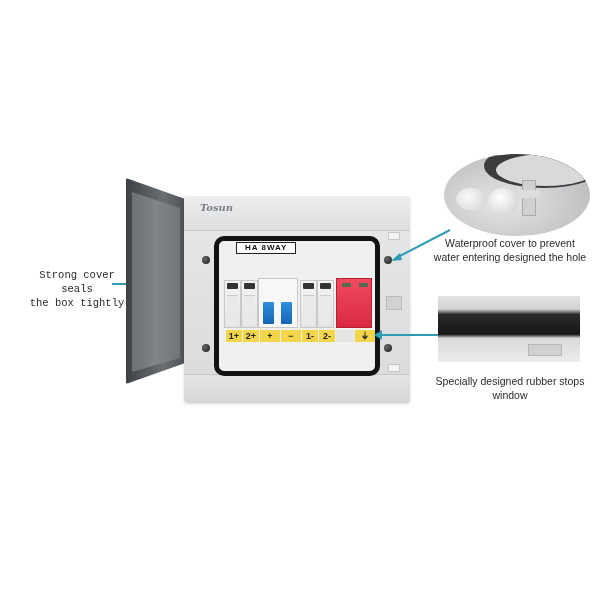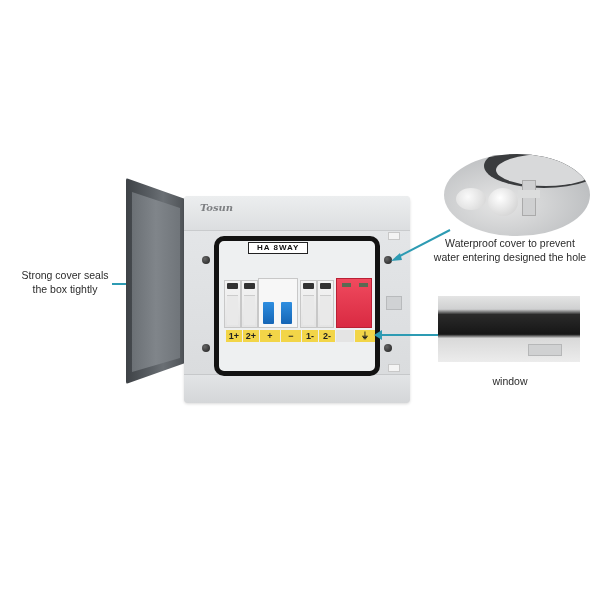--- a/index.html
+++ b/index.html
@@ -11,42 +11,42 @@
         clip-path:polygon(0 0,100% 22px,100% 184px,0 100%);border-radius:2px;}
   .door-inner{left:132px;top:192px;width:48px;height:180px;background:linear-gradient(90deg,#6b7075,#80858a 50%,#70757a);
         clip-path:polygon(0 0,100% 16px,100% 166px,0 100%);}
   .hinge{width:14px;height:16px;background:#2a2c2e;border-radius:2px;}
   
   .box{left:184px;top:196px;width:226px;height:206px;background:linear-gradient(180deg,#e6e8ea,#d8dadc);border-radius:4px;box-shadow:0 2px 3px rgba(0,0,0,.15);}
   .box-top{left:184px;top:196px;width:226px;height:34px;background:linear-gradient(180deg,#eceeef,#dcdee0);border-radius:4px 4px 0 0;border-bottom:1px solid #c9cbcd;}
   .box-bottom{left:184px;top:374px;width:226px;height:28px;background:linear-gradient(180deg,#e2e4e6,#d4d6d8);border-radius:0 0 4px 4px;border-top:1px solid #c6c8ca;}
   .logo{left:200px;top:202px;font-size:10px;font-weight:bold;color:#7d7f82;font-family:"DejaVu Serif",serif;font-style:italic;}
   .window{left:214px;top:236px;width:166px;height:140px;border:5px solid #121212;border-radius:10px;background:#eef0f1;box-sizing:border-box;}
-  .model-label{left:248px;top:242px;padding:0 8px;height:10px;line-height:10px;font-size:8px;font-weight:bold;border:1px solid #222;background:#fff;color:#111;letter-spacing:1px;}
+  .model-label{left:236px;top:242px;padding:0 8px;height:10px;line-height:10px;font-size:8px;font-weight:bold;border:1px solid #222;background:#fff;color:#111;letter-spacing:1px;}
   .screw{width:8px;height:8px;border-radius:50%;background:radial-gradient(circle at 35% 35%,#666,#1d1d1d);}
   .din{left:224px;top:280px;width:148px;height:50px;}
   .breaker{position:absolute;top:0;height:48px;background:linear-gradient(180deg,#f4f4f4,#e4e4e4);border:1px solid #c8c8c8;box-sizing:border-box;}
   .breaker .cap{position:absolute;top:2px;left:2px;right:2px;height:6px;background:#333;border-radius:1px;}
   .breaker .face{position:absolute;top:14px;left:2px;right:2px;bottom:2px;background:#e9e9e9;border-top:1px solid #ccc;}
   .isolator{position:absolute;top:-2px;height:50px;background:#f7f7f7;border:1px solid #c8c8c8;box-sizing:border-box;}
   .isolator .lever{position:absolute;bottom:3px;width:11px;height:22px;background:linear-gradient(180deg,#2e8ee0,#1565b5);border-radius:1px;}
   .spd{position:absolute;top:-2px;height:50px;background:linear-gradient(180deg,#f04a5e,#d92a42);border:1px solid #b92035;box-sizing:border-box;}
   .spd .win{position:absolute;top:4px;width:9px;height:4px;background:#5a6a52;}
   .terminals{left:226px;top:330px;height:12px;display:flex;}
   .term{height:12px;line-height:12px;font-size:9px;font-weight:bold;color:#222;text-align:center;background:#f2d548;margin-right:1px;}
   .term.gray{background:#e4e4e4;}
   .arrow{height:2px;background:#2d9bb3;}
   .arrow-head{width:0;height:0;border-top:4px solid transparent;border-bottom:4px solid transparent;border-left:7px solid #2d9bb3;}
   .inset-circle{left:444px;top:154px;width:146px;height:82px;border-radius:50%;overflow:hidden;background:radial-gradient(ellipse at 40% 60%,#e6e6e6,#bfc1c3 70%,#a5a7a9);}
   .inset-rect{left:438px;top:296px;width:142px;height:66px;background:linear-gradient(180deg,#e4e4e4 0%,#cfd0d1 20%,#2a2a2a 28%,#161616 58%,#d9d9d9 64%,#ececec 100%);}
 </style>
 </head>
 <body>
 
-<div class="abs callout" style="left:16px;top:268px;width:98px;">
+<div class="abs callout" style="left:28px;top:268px;width:98px;font-family:Liberation Mono, monospace;">
   <div>Strong cover seals</div>
   <div>the box tightly</div>
 </div>
 <div class="abs arrow" style="left:112px;top:283px;width:22px;"></div>
 <div class="abs arrow-head" style="left:133px;top:280px;"></div>
 
 <div class="abs door"></div>
 <div class="abs door-inner"></div>
 <div class="abs hinge" style="left:184px;top:218px;"></div>
 <div class="abs hinge" style="left:184px;top:360px;"></div>
@@ -121,14 +121,15 @@
   <line x1="62" y1="4" x2="8" y2="32" stroke="#2d9bb3" stroke-width="2"></line>
   <polygon points="3,35 12,27 14,34" fill="#2d9bb3"></polygon>
 </svg>
 
 <div class="abs inset-rect">
   <div class="abs" style="left:90px;top:48px;width:32px;height:10px;background:#d0d1d2;border:1px solid #b6b7b8;"></div>
 </div>
 <div class="abs arrow" style="left:380px;top:334px;width:58px;"></div>
 <div class="abs" style="left:374px;top:330px;width:0;height:0;border-top:5px solid transparent;border-bottom:5px solid transparent;border-right:8px solid #2d9bb3;"></div>
 <div class="abs callout" style="left:424px;top:374px;width:172px;">
+  <div>Specially designed rubber stops</div>
   <div>window</div>
 </div>
 
 </body></html>

